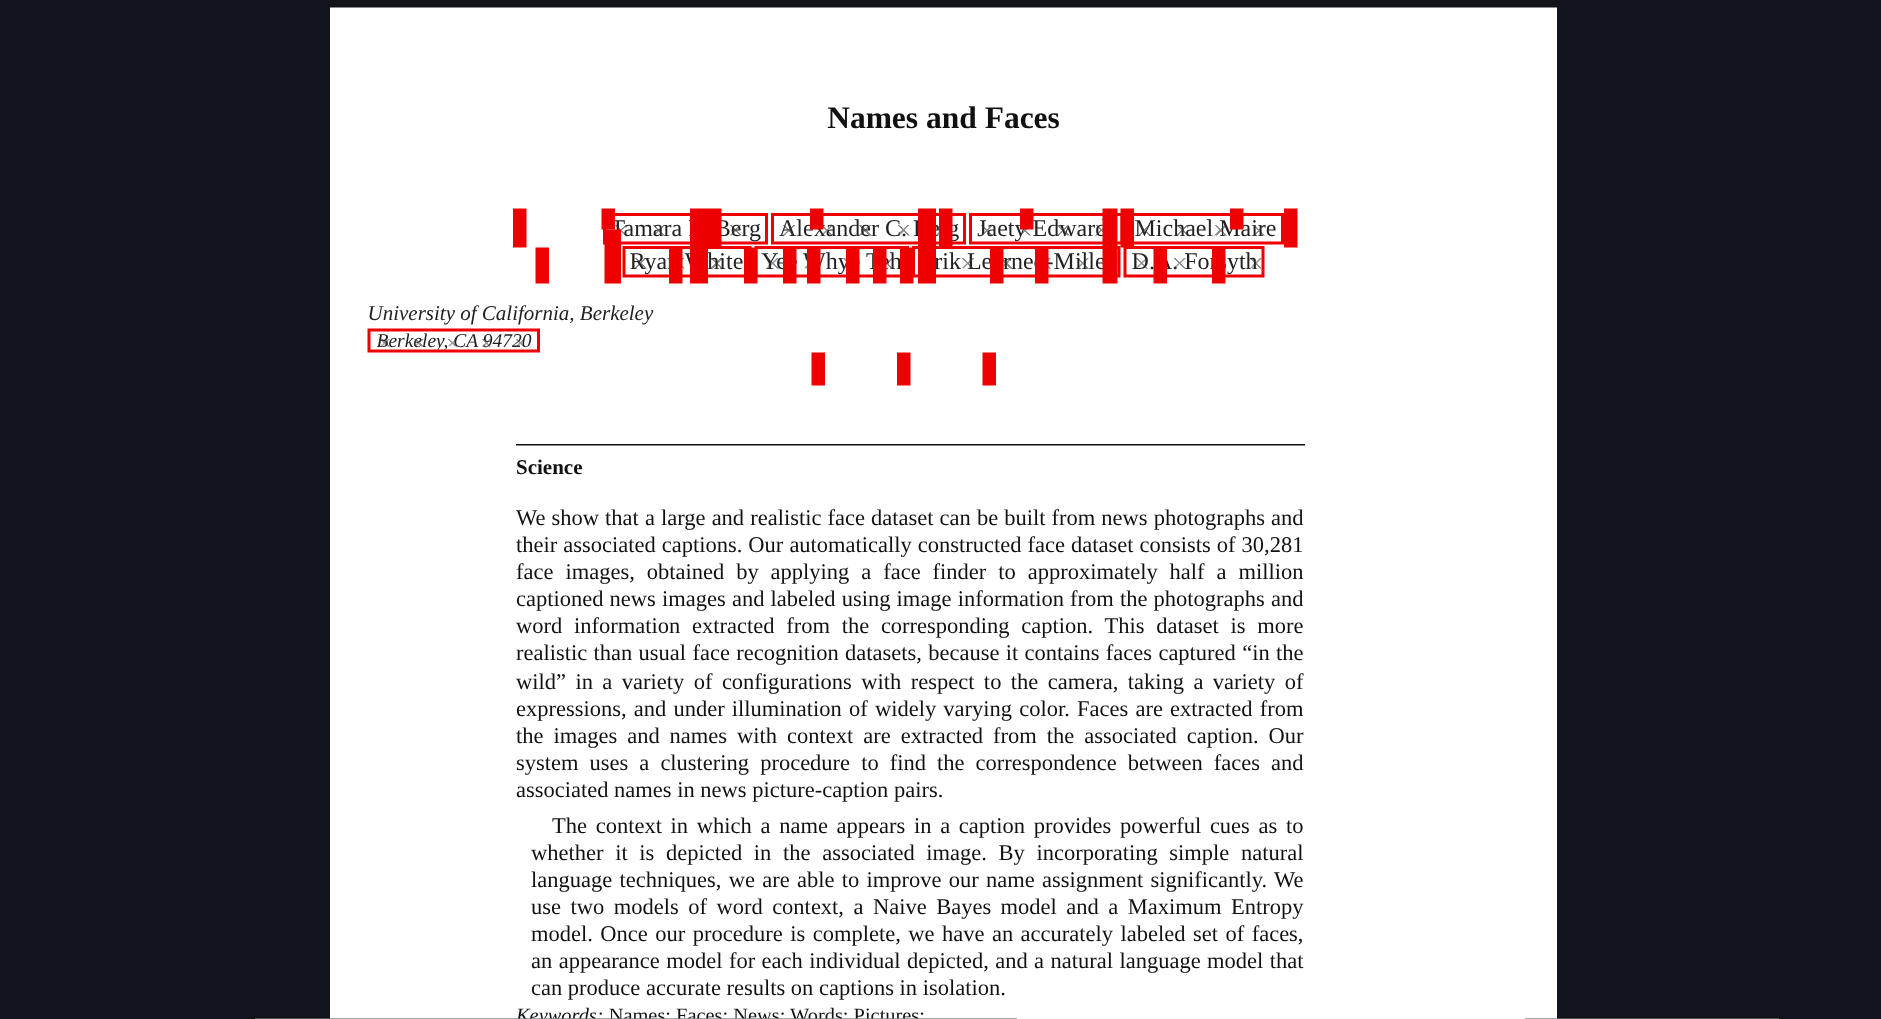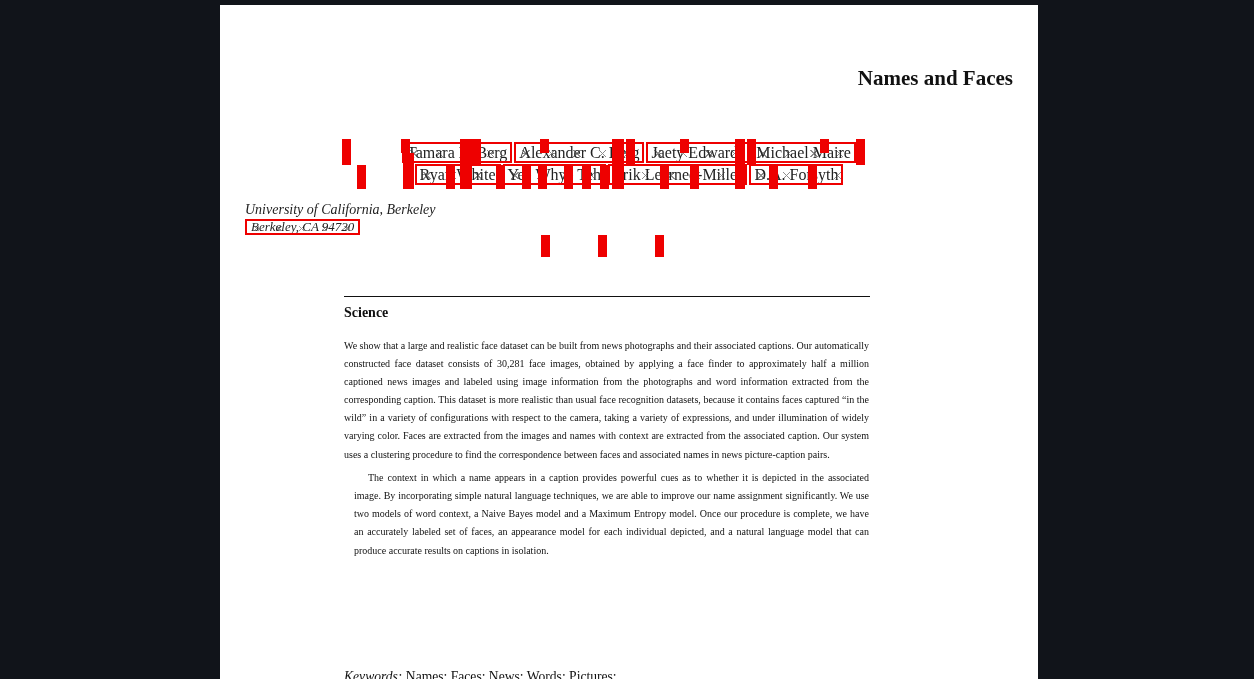--- a/index.html
+++ b/index.html
@@ -20,21 +20,21 @@
       height: 700px;
       background: #ffffff;
       color: #111;
     }
 
     .title {
       position: absolute;
       left: 0;
       top: 59px;
       width: 768px;
-      text-align: right;
+      text-align: center;
       font-weight: bold;
       font-size: 21px;
       line-height: 28px;
       color: #111;
       margin-left: 0;
     }
     .title-wrap {
       position: absolute;
       left: 0; top: 0; width: 768px;
     }
@@ -130,21 +130,21 @@
       font-weight: bold;
       font-size: 14px;
       line-height: 18px;
     }
 
     .abstract-body {
       position: absolute;
       left: 124px;
       top: 332px;
       width: 525px;
-      font-size: 10px;
+      font-size: 15px;
       line-height: 18.1px;
       text-align: justify;
       hyphens: manual;
       color: #111;
     }
     .abstract-body p { margin: 0; }
     .abstract-body p + p { margin-top: 5.5px; text-indent: 14px; margin-left: 10px; }
 
     .keywords {
       position: absolute;

